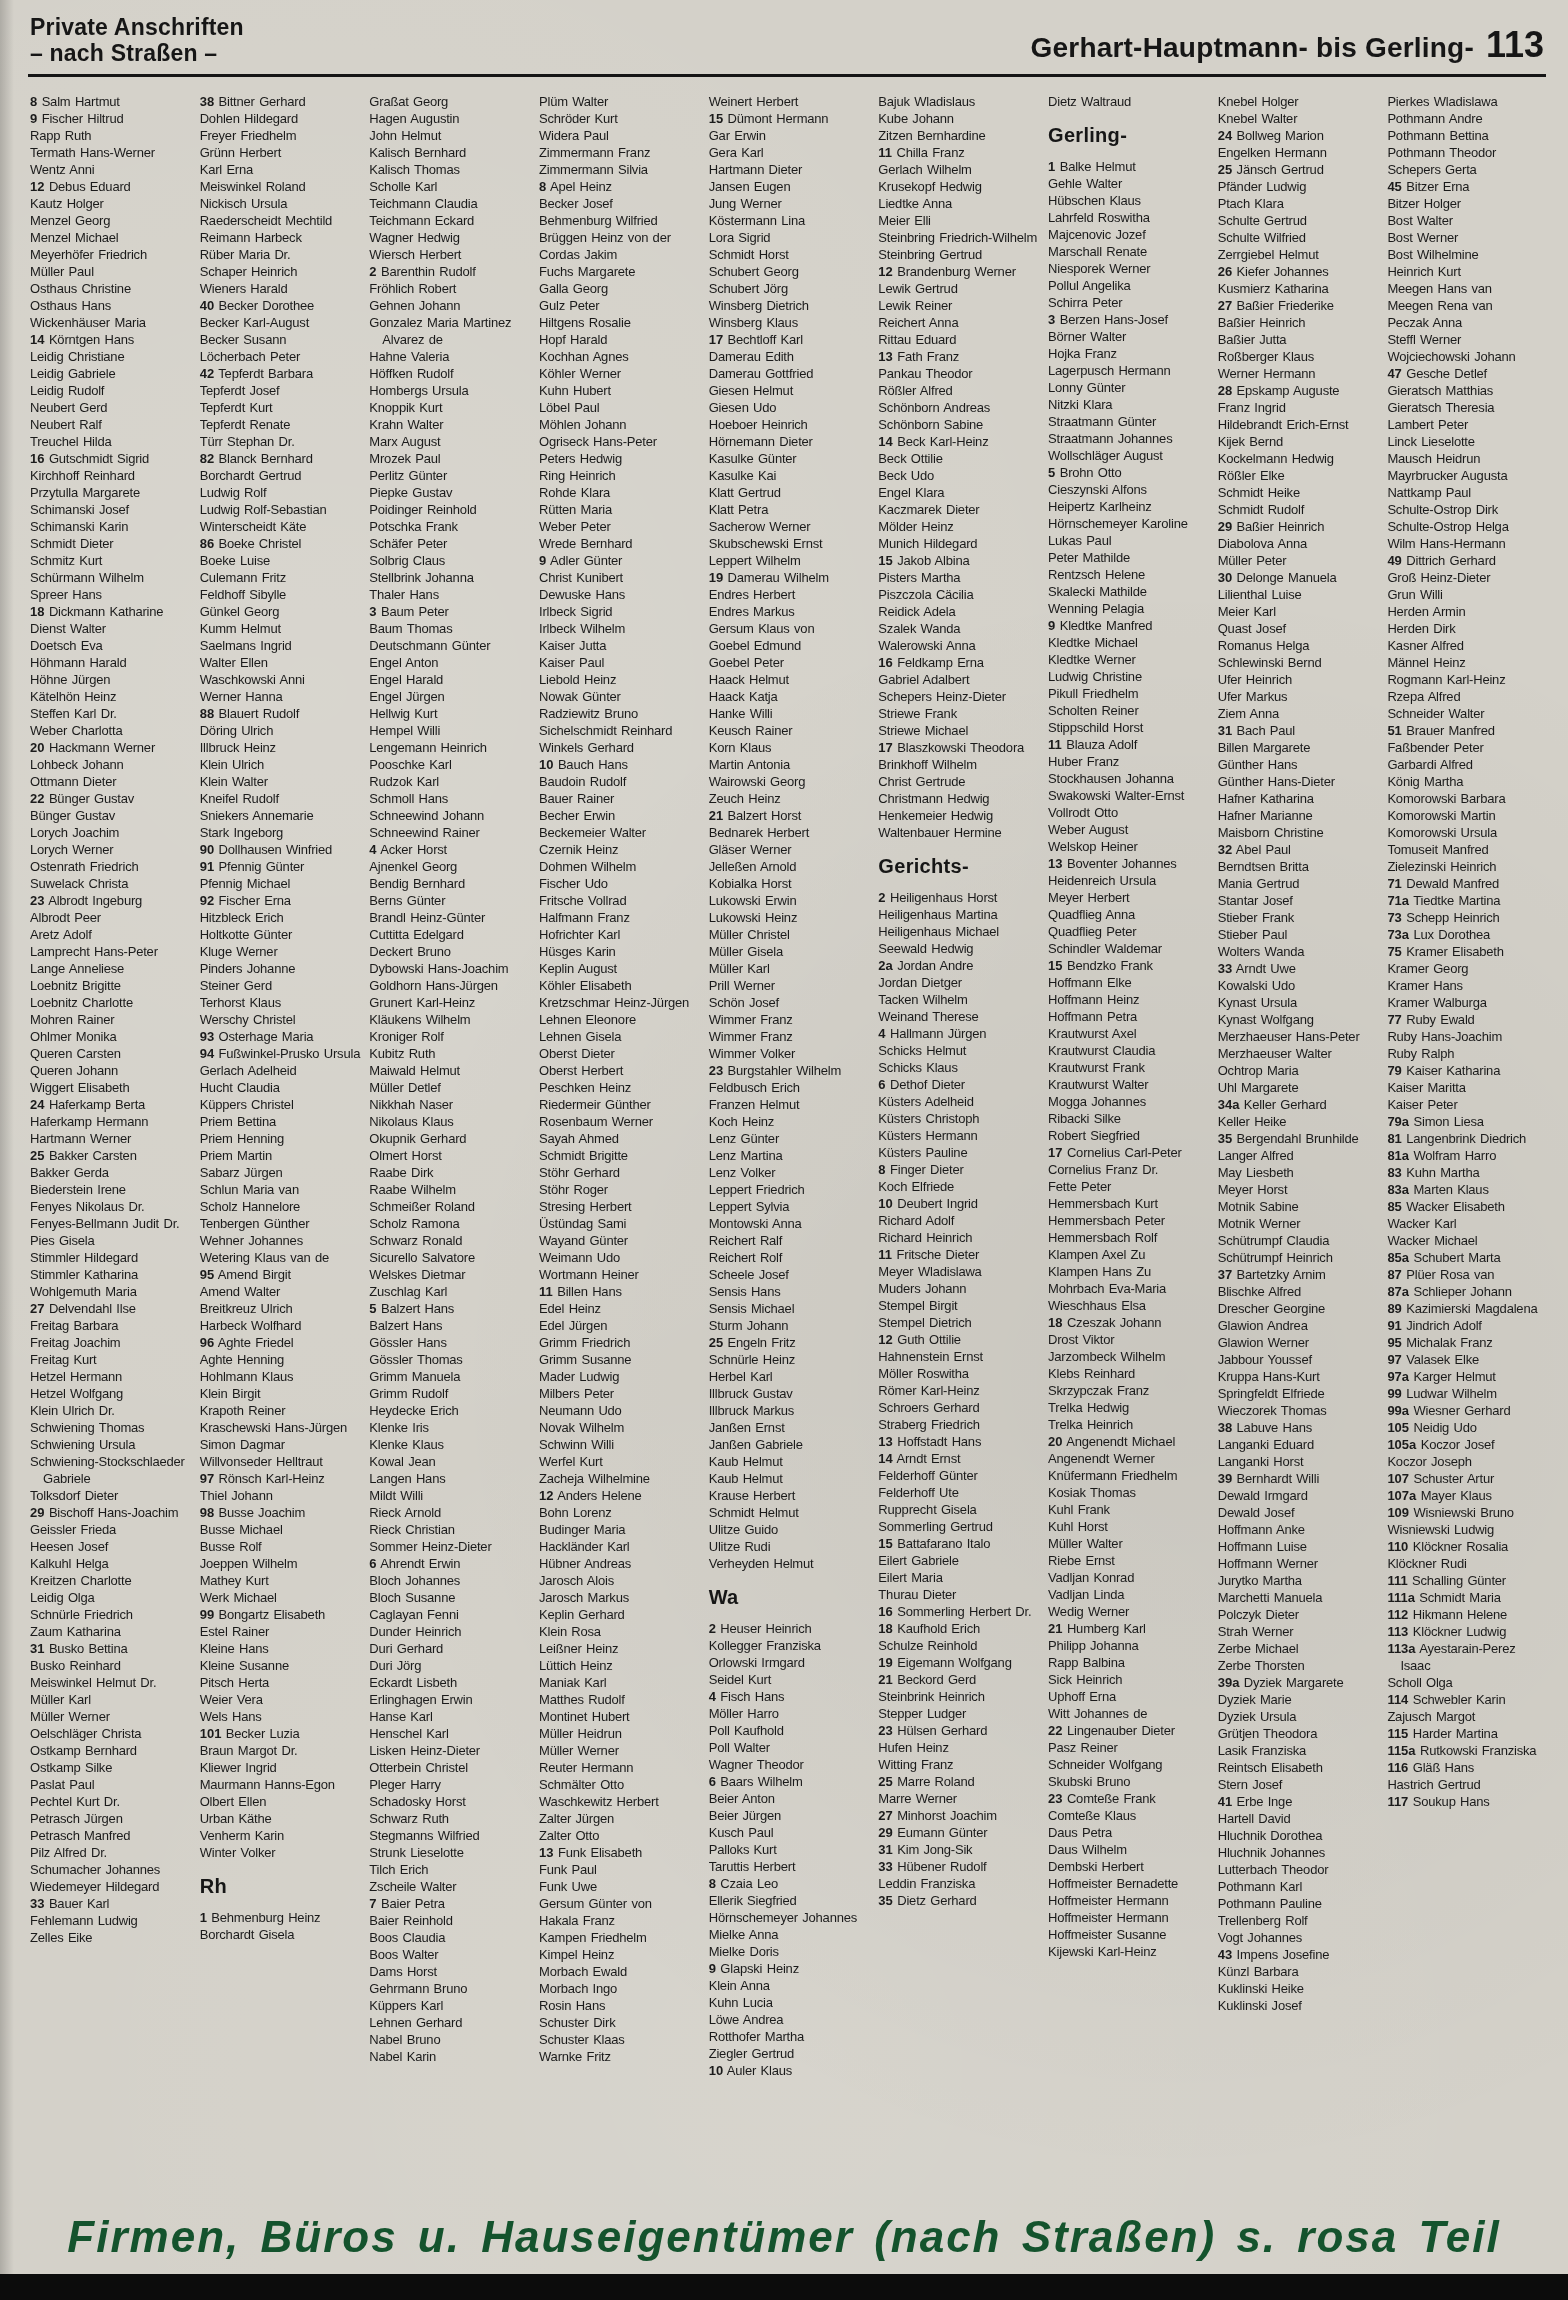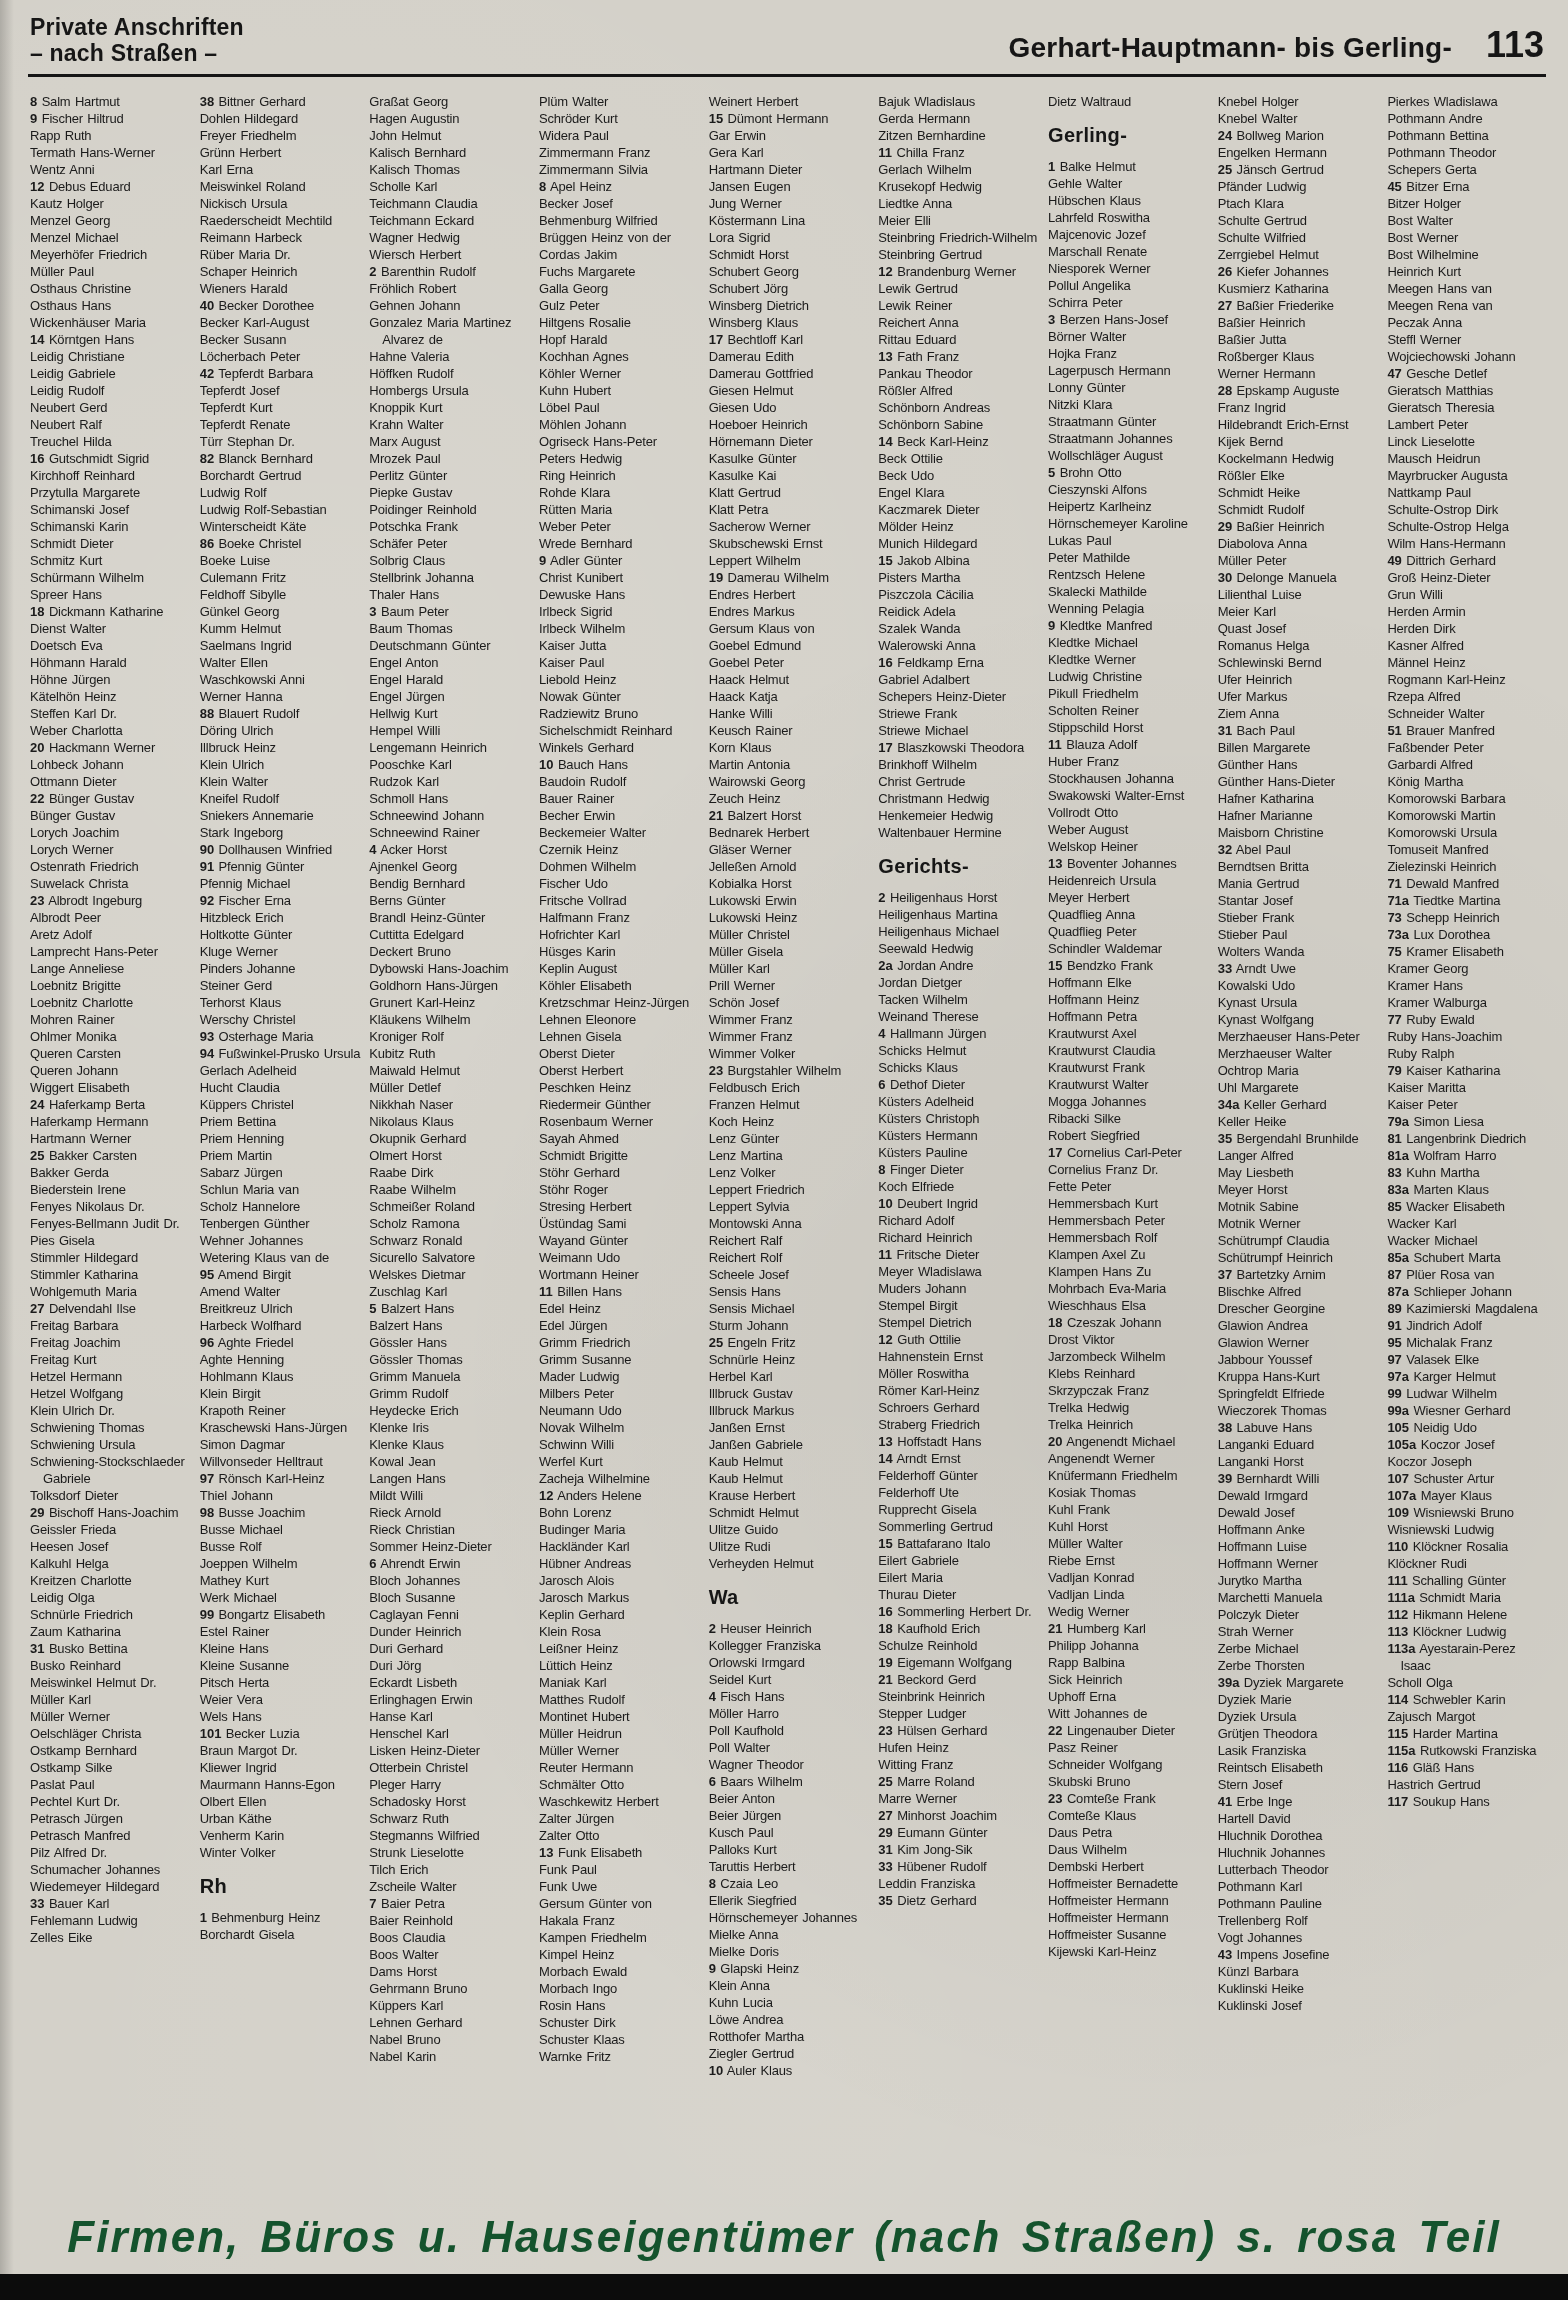--- a/index.html
+++ b/index.html
@@ -11,21 +11,21 @@
       radial-gradient(circle at 75% 60%, rgba(0,0,0,.05), rgba(0,0,0,0) 45%),
       radial-gradient(circle at 50% 90%, rgba(255,255,255,.07), rgba(0,0,0,0) 35%);
     font-family:"Liberation Sans", sans-serif;
     color:#161616;
   }
   .edge-shade{position:absolute;left:0;top:0;bottom:0;width:14px;
     background:linear-gradient(90deg, rgba(0,0,0,.18), rgba(0,0,0,0));}
   .header{display:flex;justify-content:space-between;align-items:flex-end;
     padding:14px 24px 4px 30px;}
   .header-left{font-weight:bold;font-size:23px;line-height:26px;letter-spacing:.2px;}
-  .header-right{display:flex;align-items:baseline;gap:34px;margin-top:4px;}
+  .header-right{display:flex;align-items:baseline;gap:12px;margin-top:4px;}
   .range-title{font-weight:bold;font-size:28px;letter-spacing:.2px;}
   .page-number{font-weight:bold;font-size:36px;}
   .rule{height:3px;background:#151515;margin:4px 22px 0 28px;}
   .columns{display:flex;gap:9px;padding:16px 20px 0 30px;height:2100px;overflow:hidden;}
   .col{flex:1 1 0;min-width:0;font-size:13px;line-height:17px;}
   .entry{padding-left:13px;text-indent:-13px;letter-spacing:-0.2px;
     word-spacing:1px;color:#1b1b1b;}
   .entry b{letter-spacing:0;}
   .street-heading{font-weight:bold;font-size:20px;line-height:22px;
     margin:14px 0 12px 0;letter-spacing:.3px;}
@@ -618,21 +618,21 @@
       <div class="entry"><b>9</b> Glapski Heinz</div>
       <div class="entry">Klein Anna</div>
       <div class="entry">Kuhn Lucia</div>
       <div class="entry">Löwe Andrea</div>
       <div class="entry">Rotthofer Martha</div>
       <div class="entry">Ziegler Gertrud</div>
       <div class="entry"><b>10</b> Auler Klaus</div>
     </div>
     <div class="col">
       <div class="entry">Bajuk Wladislaus</div>
-      <div class="entry">Gerda Hermann</div>
+      <div class="entry">Kube Johann</div>
       <div class="entry">Zitzen Bernhardine</div>
       <div class="entry"><b>11</b> Chilla Franz</div>
       <div class="entry">Gerlach Wilhelm</div>
       <div class="entry">Krusekopf Hedwig</div>
       <div class="entry">Liedtke Anna</div>
       <div class="entry">Meier Elli</div>
       <div class="entry">Steinbring Friedrich-Wilhelm</div>
       <div class="entry">Steinbring Gertrud</div>
       <div class="entry"><b>12</b> Brandenburg Werner</div>
       <div class="entry">Lewik Gertrud</div>

